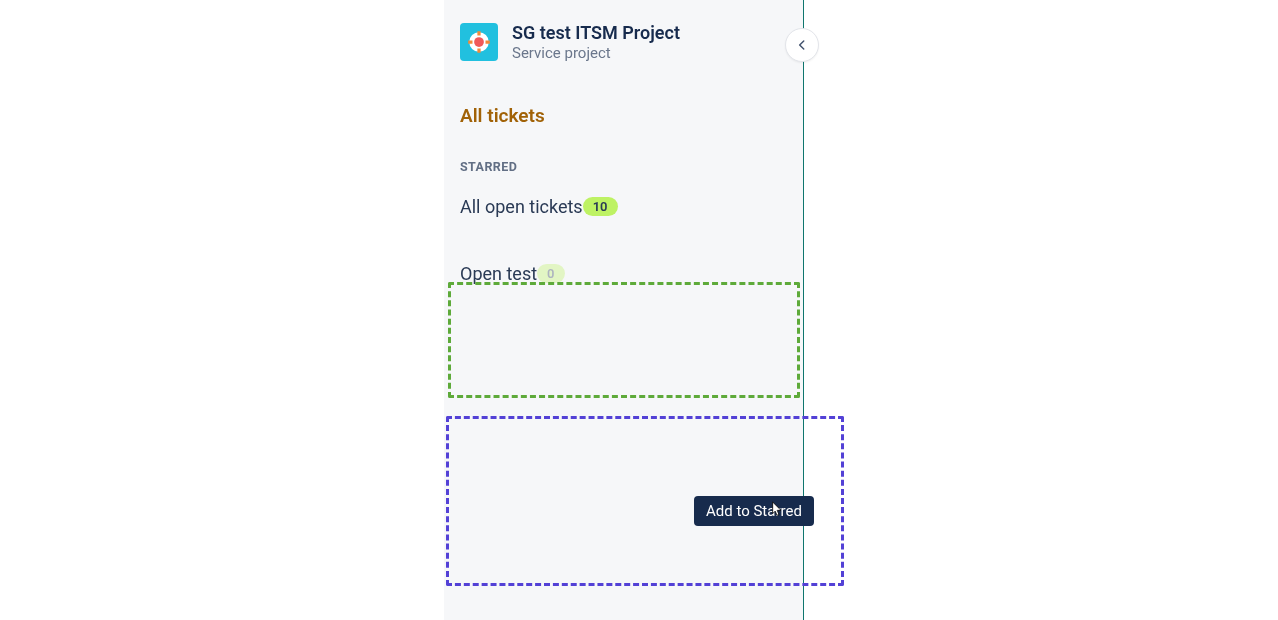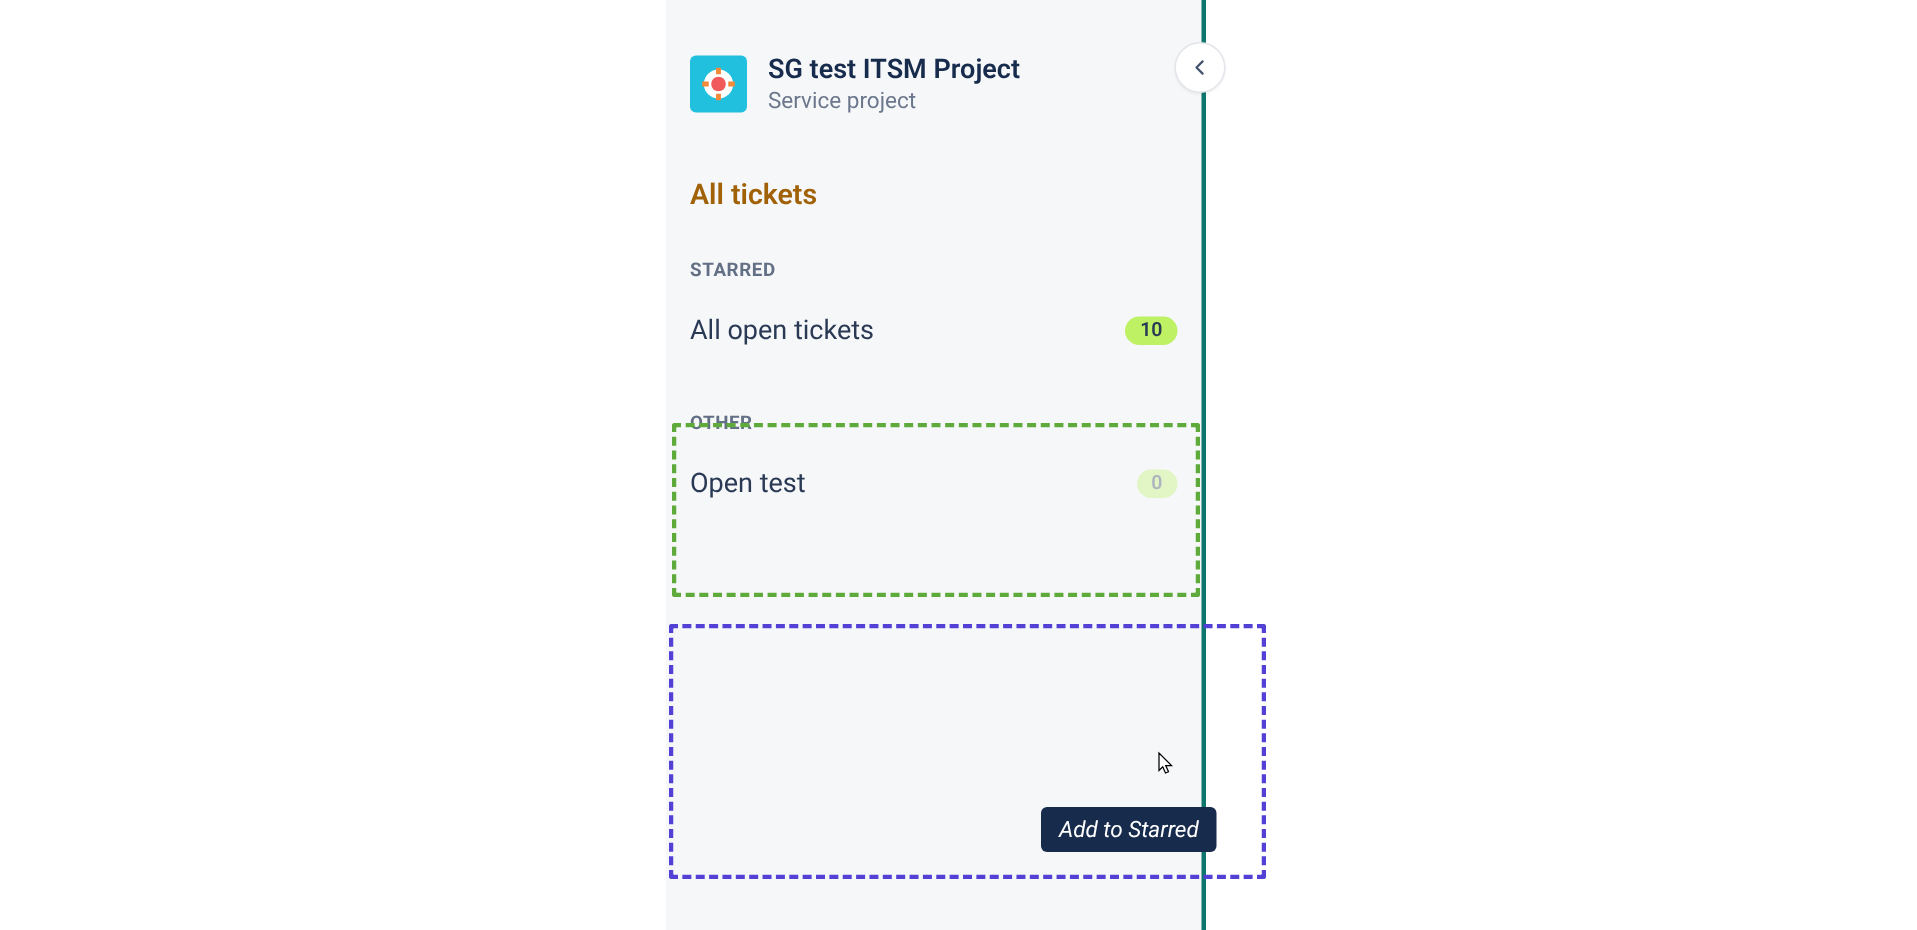--- a/index.html
+++ b/index.html
@@ -10,22 +10,22 @@
     height: 620px;
     position: relative;
   }
   .sidebar {
     position: absolute;
     left: 444px;
     top: 0;
     width: 360px;
     height: 620px;
     background: #f6f7f9;
-    border-right: 3px solid #0f766e;
-    padding-top: 32px;
+    border-right: 1px solid #0f766e;
+    padding-top: 18px;
   }
   .proj-header {
     display: flex;
     align-items: center;
     padding: 4px 16px 14px 16px;
   }
   .proj-icon {
     width: 38px;
     height: 38px;
     background: #21c0df;
@@ -97,21 +97,20 @@
   .section-header {
     font-size: 12.5px;
     font-weight: 700;
     color: #626f85;
     letter-spacing: 0.4px;
     padding: 10px 16px 10px 16px;
   }
   .item-row {
     display: flex;
     align-items: center;
-    justify-content: space-between;
     padding: 12px 16px;
     font-size: 18px;
     color: #2a3a55;
     cursor: pointer;
   }
   .item-row.active {
     background: #e9ebef;
     color: #0052cc;
   }
   .count-pill {
@@ -190,32 +189,31 @@
 
   <div class="section">
     <div class="section-header">STARRED</div>
     <div class="item-row">
       <span>All open tickets</span>
       <span class="count-pill">10</span>
     </div>
   </div>
 
   <div class="section" style="margin-top:22px;">
-    <div class="section-header">OTHER</div>
     <div class="item-row">
       <span>Open test</span>
       <span class="count-pill" style="opacity:.35">0</span>
     </div>
   </div>
 
 </div>
 
 <div class="annot annot-green" style="left:448px; top:282px; width:352px; height:116px;"></div>
 
 <div class="annot annot-purple" style="left:446px; top:416px; width:398px; height:170px;"></div>
 
-<div class="tooltip" style="left:694px; top:538px;font-style:italic;">Add to Starred</div>
+<div class="tooltip" style="left:694px; top:496px;">Add to Starred</div>
 
 <div class="cursor" style="left:766px; top:500px;">
   <svg viewBox="0 0 24 28">
       <path d="M8 2v14l3-3 2.2 5 2.4-1-2.2-5H18L8 2z" fill="#fff" stroke="#000" stroke-width="1"></path>
     </svg>
 </div>
 
 </body></html>

